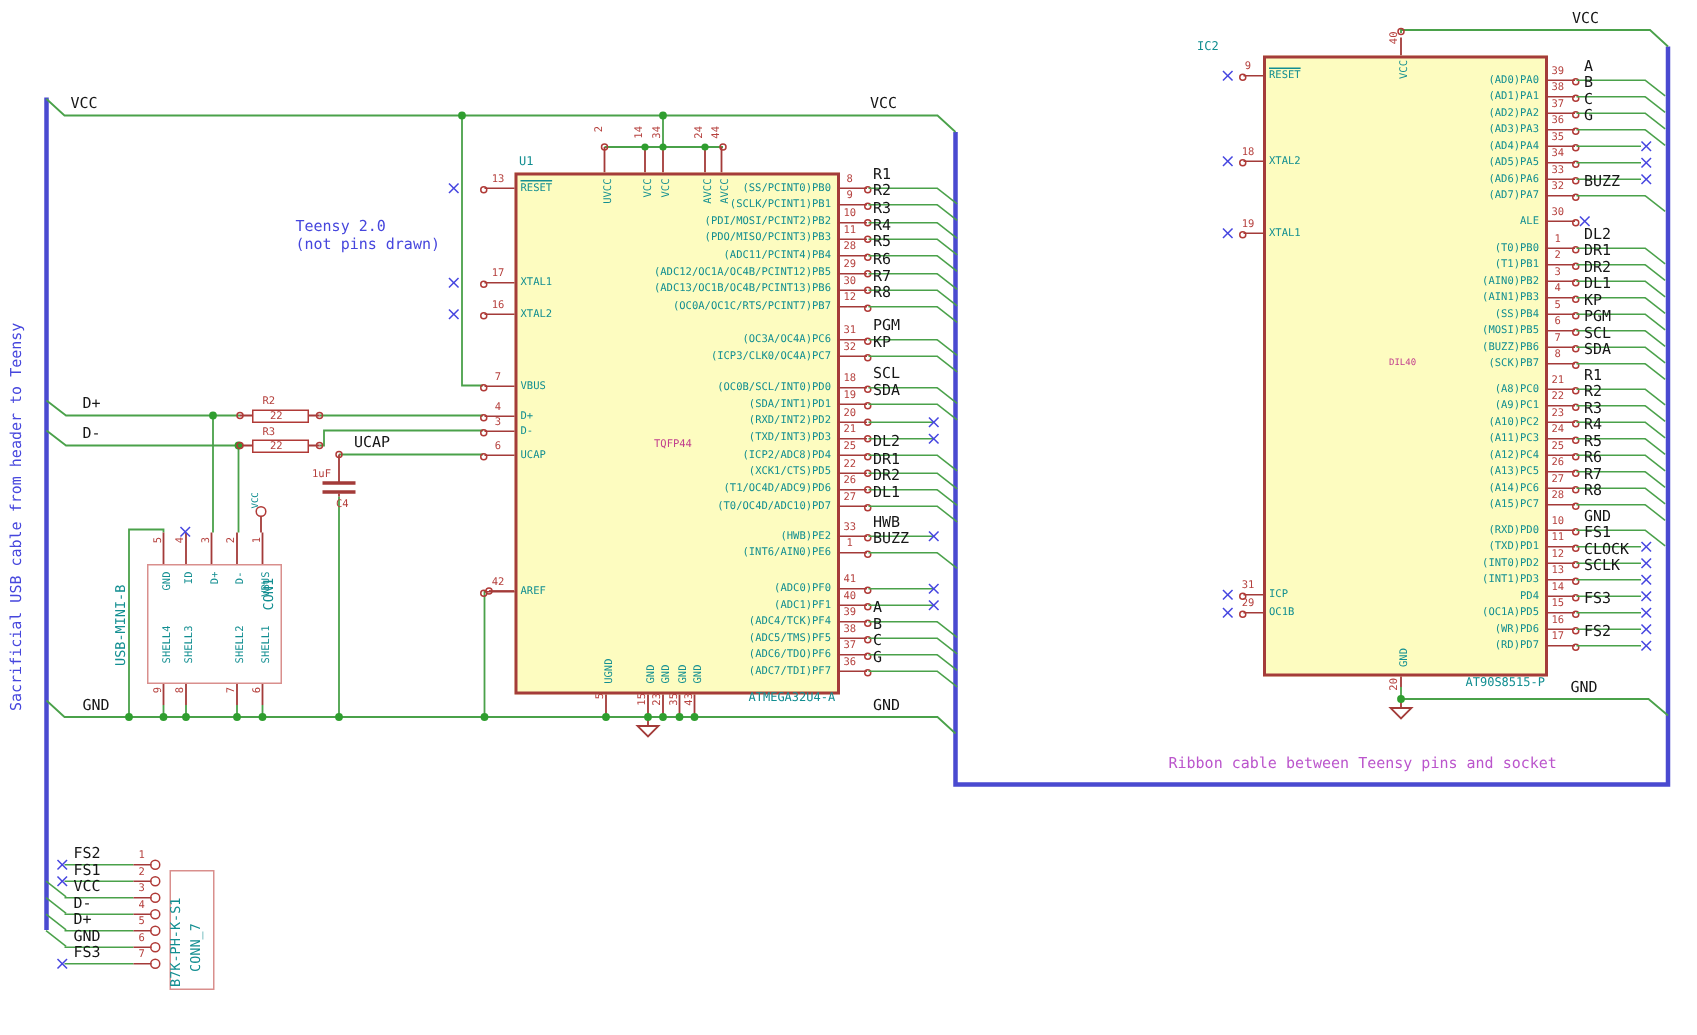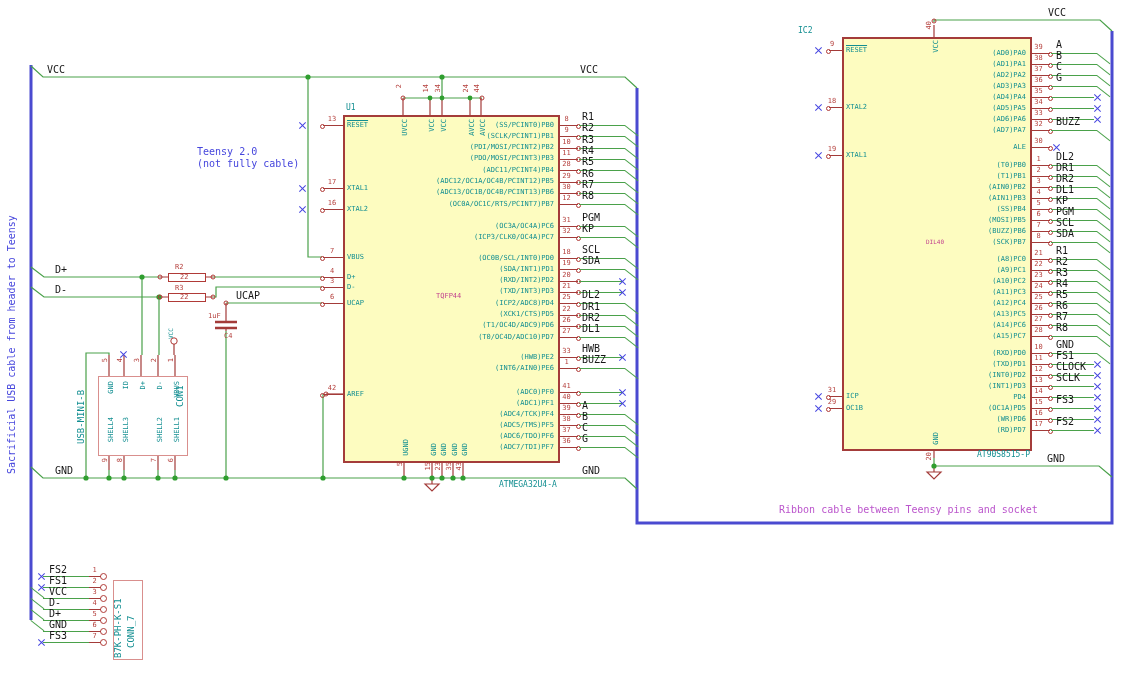--- a/index.html
+++ b/index.html
@@ -203,21 +203,21 @@
   <div class="icbox" style="left:343px;top:115px;width:213px;height:344px"></div>
   <div class="icbox" style="left:842px;top:37px;width:186px;height:410px"></div>
   <div class="pinkbox" style="left:98px;top:376px;width:88px;height:78px"></div>
   <div class="pinkbox" style="left:113px;top:580px;width:28px;height:78px"></div>
   <div class="rbox" style="left:168px;top:273px;width:36px;height:7px"></div>
   <div class="rbox" style="left:168px;top:293px;width:36px;height:7px"></div>
 
   <span class="ncx abs" style="left:120px;top:351px"></span>
 
   <div class="abs cy" style="left:346px;top:103px;font-size:8px">U1</div>
-  <div class="abs cy" style="left:499px;top:480px;font-size:8px">ATMEGA32U4-A</div>
+  <div class="abs cy" style="left:499px;top:460px;font-size:8px">ATMEGA32U4-A</div>
   <div class="abs mg" style="left:436px;top:292px;font-size:7px">TQFP44</div>
   <div class="abs cy" style="left:798px;top:26px;font-size:8px">IC2</div>
   <div class="abs cy" style="left:977px;top:450px;font-size:8px">AT90S8515-P</div>
   <div class="abs mg" style="left:926px;top:238px;font-size:6px">DIL40</div>
   <div class="abs cy vtext" style="left:76px;top:378px;height:66px;font-size:9px">USB-MINI-B</div>
   <div class="abs cy vtext" style="left:175px;top:377px;height:30px;font-size:9px">CON1</div>
   <div class="abs cy vtext" style="left:113px;top:582px;height:76px;font-size:9px">B7K-PH-K-S1</div>
   <div class="abs cy vtext" style="left:126px;top:592px;height:56px;font-size:9px">CONN_7</div>
   <div class="abs rd" style="left:175px;top:263px;font-size:7px">R2</div>
   <div class="abs rd" style="left:180px;top:273px;font-size:7px">22</div>
@@ -231,21 +231,21 @@
   <div class="abs net" style="left:580px;top:65px">VCC</div>
   <div class="abs net" style="left:55px;top:265px">D+</div>
   <div class="abs net" style="left:55px;top:285px">D-</div>
   <div class="abs net" style="left:55px;top:466px">GND</div>
   <div class="abs net" style="left:236px;top:291px">UCAP</div>
   <div class="abs net" style="left:582px;top:466px">GND</div>
   <div class="abs net" style="left:1048px;top:8px">VCC</div>
   <div class="abs net" style="left:1047px;top:454px">GND</div>
 
   <div class="abs note" style="left:197px;top:146px">Teensy 2.0</div>
-  <div class="abs note" style="left:197px;top:158px">(not fully cable)</div>
+  <div class="abs note" style="left:197px;top:158px">(not pins drawn)</div>
   <div class="abs ribbon" style="left:779px;top:504px">Ribbon cable between Teensy pins and socket</div>
   <div class="abs note vtext" style="left:6px;top:212px;height:262px">Sacrificial USB cable from header to Teensy</div>
 
   <div class="u1r" style="top:119px">
 
   <div class="prow t-bus" style="top: 0px;">
       <span class="pname">(SS/PCINT0)PB0</span>
       <span class="pnum">8</span>
       <span class="stub"></span>
       <span class="pdot"></span>
@@ -268,21 +268,21 @@
       <span class="pname">(PDI/MOSI/PCINT2)PB2</span>
       <span class="pnum">10</span>
       <span class="stub"></span>
       <span class="pdot"></span>
       <span class="wire"></span>
       <span class="diag"></span>
       <span class="netl">R3</span>
 
     </div>
       <div class="prow t-bus" style="top: 33.9px;">
-      <span class="pname">(PDO/MOSI/PCINT3)PB3</span>
+      <span class="pname">(PDO/MISO/PCINT3)PB3</span>
       <span class="pnum">11</span>
       <span class="stub"></span>
       <span class="pdot"></span>
       <span class="wire"></span>
       <span class="diag"></span>
       <span class="netl">R4</span>
 
     </div>
       <div class="prow t-bus" style="top: 45.2px;">
       <span class="pname">(ADC11/PCINT4)PB4</span>

